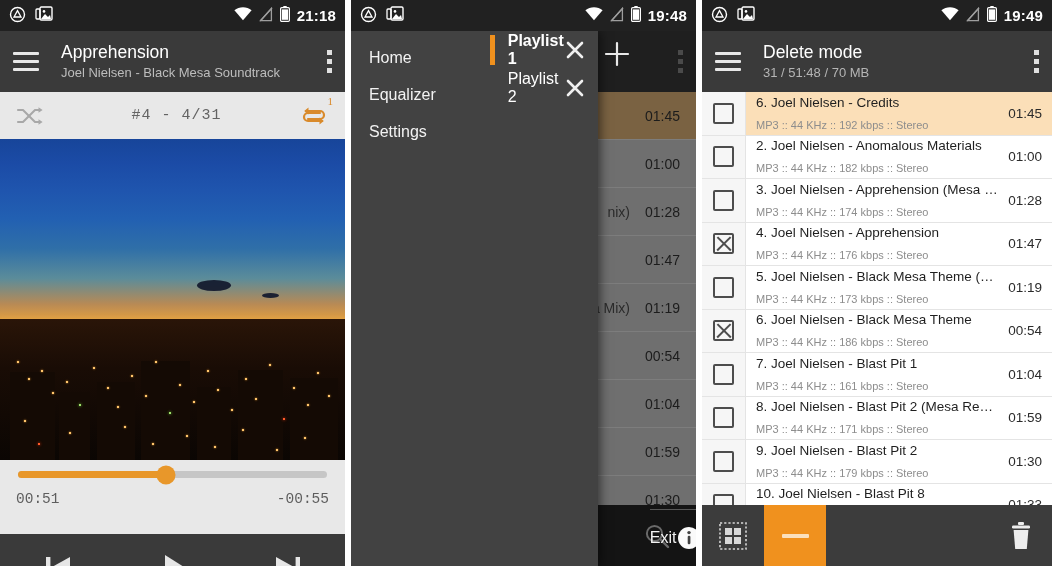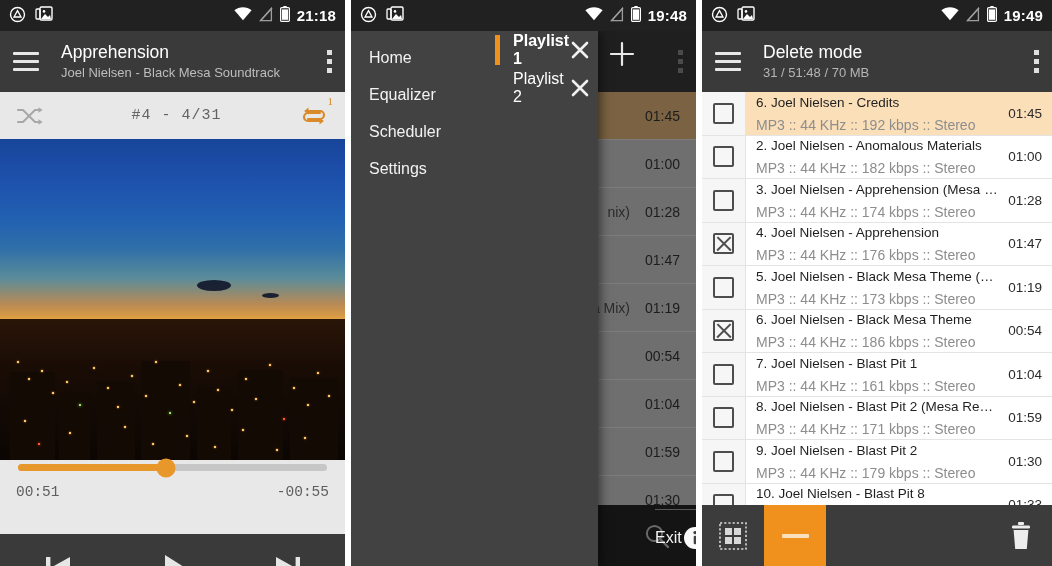--- a/index.html
+++ b/index.html
@@ -72,21 +72,21 @@
   .cloud { position: absolute; background: #11182c; border-radius: 50%; opacity: .92; }
   .clouds-strip { position: absolute; left: 0; right: 0; top: 54%; height: 9%; }
   .clouds-strip i { position: absolute; background: #0f1628; border-radius: 40%; height: 7px; }
   .lights { position: absolute; left: 0; right: 0; bottom: 0; height: 44%; }
   .lights i { position: absolute; width: 2px; height: 2px; background: #ffc56b;
     box-shadow: 0 0 2px #ffae3a; }
   .lights i.g { background: #9fe06a; box-shadow: 0 0 3px #7fd83f; }
   .lights i.r { background: #ff5a2a; box-shadow: 0 0 3px #ff3b10; }
   .bld { position: absolute; bottom: 0; background: #140a04; }
 
-  .p1-seekwrap { height: 74px; background: #e8e8e8; padding: 4px 16px 0 16px; }
+  .p1-seekwrap { height: 74px; background: #e8e8e8; padding: 11px 16px 0 16px; }
   .seek { position: relative; height: 7px; margin: 0 2px; }
   .seek-track { position: absolute; inset: 0; background: #c6c6c6; border-radius: 4px; }
   .seek-fill { position: absolute; left: 0; top: 0; bottom: 0; background: #e8972a;
     border-radius: 4px; }
   .seek-thumb { position: absolute; top: 50%; width: 19px; height: 19px; border-radius: 50%;
     background: #e8972a; transform: translate(-50%, -50%); cursor: pointer; }
   .p1-times { display: flex; justify-content: space-between; margin-top: 13px;
     font-family: "Liberation Mono", monospace; font-size: 14.5px; color: #5e5e5e; }
 
   .p1-controls { height: 66px; background: #3a3a3a; display: flex; align-items: center; }
@@ -146,21 +146,21 @@
     justify-content: center; flex: none; background: #f6f6f6; border-right: 1px solid #e4e4e4; }
   .chk { width: 21px; height: 21px; border: 2.4px solid #4d4d4d; border-radius: 2px;
     position: relative; background: transparent; }
   .chk.on::before, .chk.on::after { content: ""; position: absolute; left: 50%; top: 50%;
     width: 19px; height: 2.4px; background: #4d4d4d; }
   .chk.on::before { transform: translate(-50%,-50%) rotate(45deg); }
   .chk.on::after { transform: translate(-50%,-50%) rotate(-45deg); }
   .p3-meta { flex: 1 1 auto; min-width: 0; padding: 0 6px 0 10px; }
   .p3-name { font-size: 13.5px; color: #1f1f1f; line-height: 17px; white-space: nowrap;
     overflow: hidden; text-overflow: ellipsis; }
-  .p3-info { font-size: 14px; color: #8d8d8d; line-height: 15px; margin-top: 7px;
+  .p3-info { font-size: 11px; color: #8d8d8d; line-height: 15px; margin-top: 7px;
     white-space: nowrap; overflow: hidden; text-overflow: ellipsis; }
   .p3-dur { font-size: 13.5px; color: #2b2b2b; padding-right: 10px; flex: none; }
   .p3-bottombar { position: absolute; left: 0; right: 0; bottom: 0; height: 61px;
     background: #3c3c3c; display: flex; align-items: stretch; }
   .p3-bb-btn { width: 62px; display: flex; align-items: center; justify-content: center;
     cursor: pointer; }
   .p3-bb-btn.sel { background: #f0911e; }
   .p3-bb-spacer { flex: 1; }
   .minus { width: 27px; height: 4px; background: #fbe0bd; border-radius: 1px; }
 </style>
@@ -447,23 +447,20 @@
 
     <div class="drawer">
       <div class="drawer-top" id="drawerItems">
           <div class="drawer-item">
             <span>Home</span>
           </div>
           <div class="drawer-item">
             <span>Equalizer</span>
           </div>
           <div class="drawer-item">
-            <span>Scheduler</span>
-          </div>
-          <div class="drawer-item">
             <span>Settings</span>
           </div>
         </div>
       <div class="drawer-div"></div>
       <div id="drawerPlaylists">
           <div class="pl-item active">
             <span class="bar"></span>
             <span class="nm">Playlist 1</span>
             <span class="x"><svg width="22" height="22" viewBox="0 0 22 22">
                 <path d="M4 4 L18 18 M18 4 L4 18" stroke="#f0f0f0" stroke-width="2.6" stroke-linecap="round"></path>

